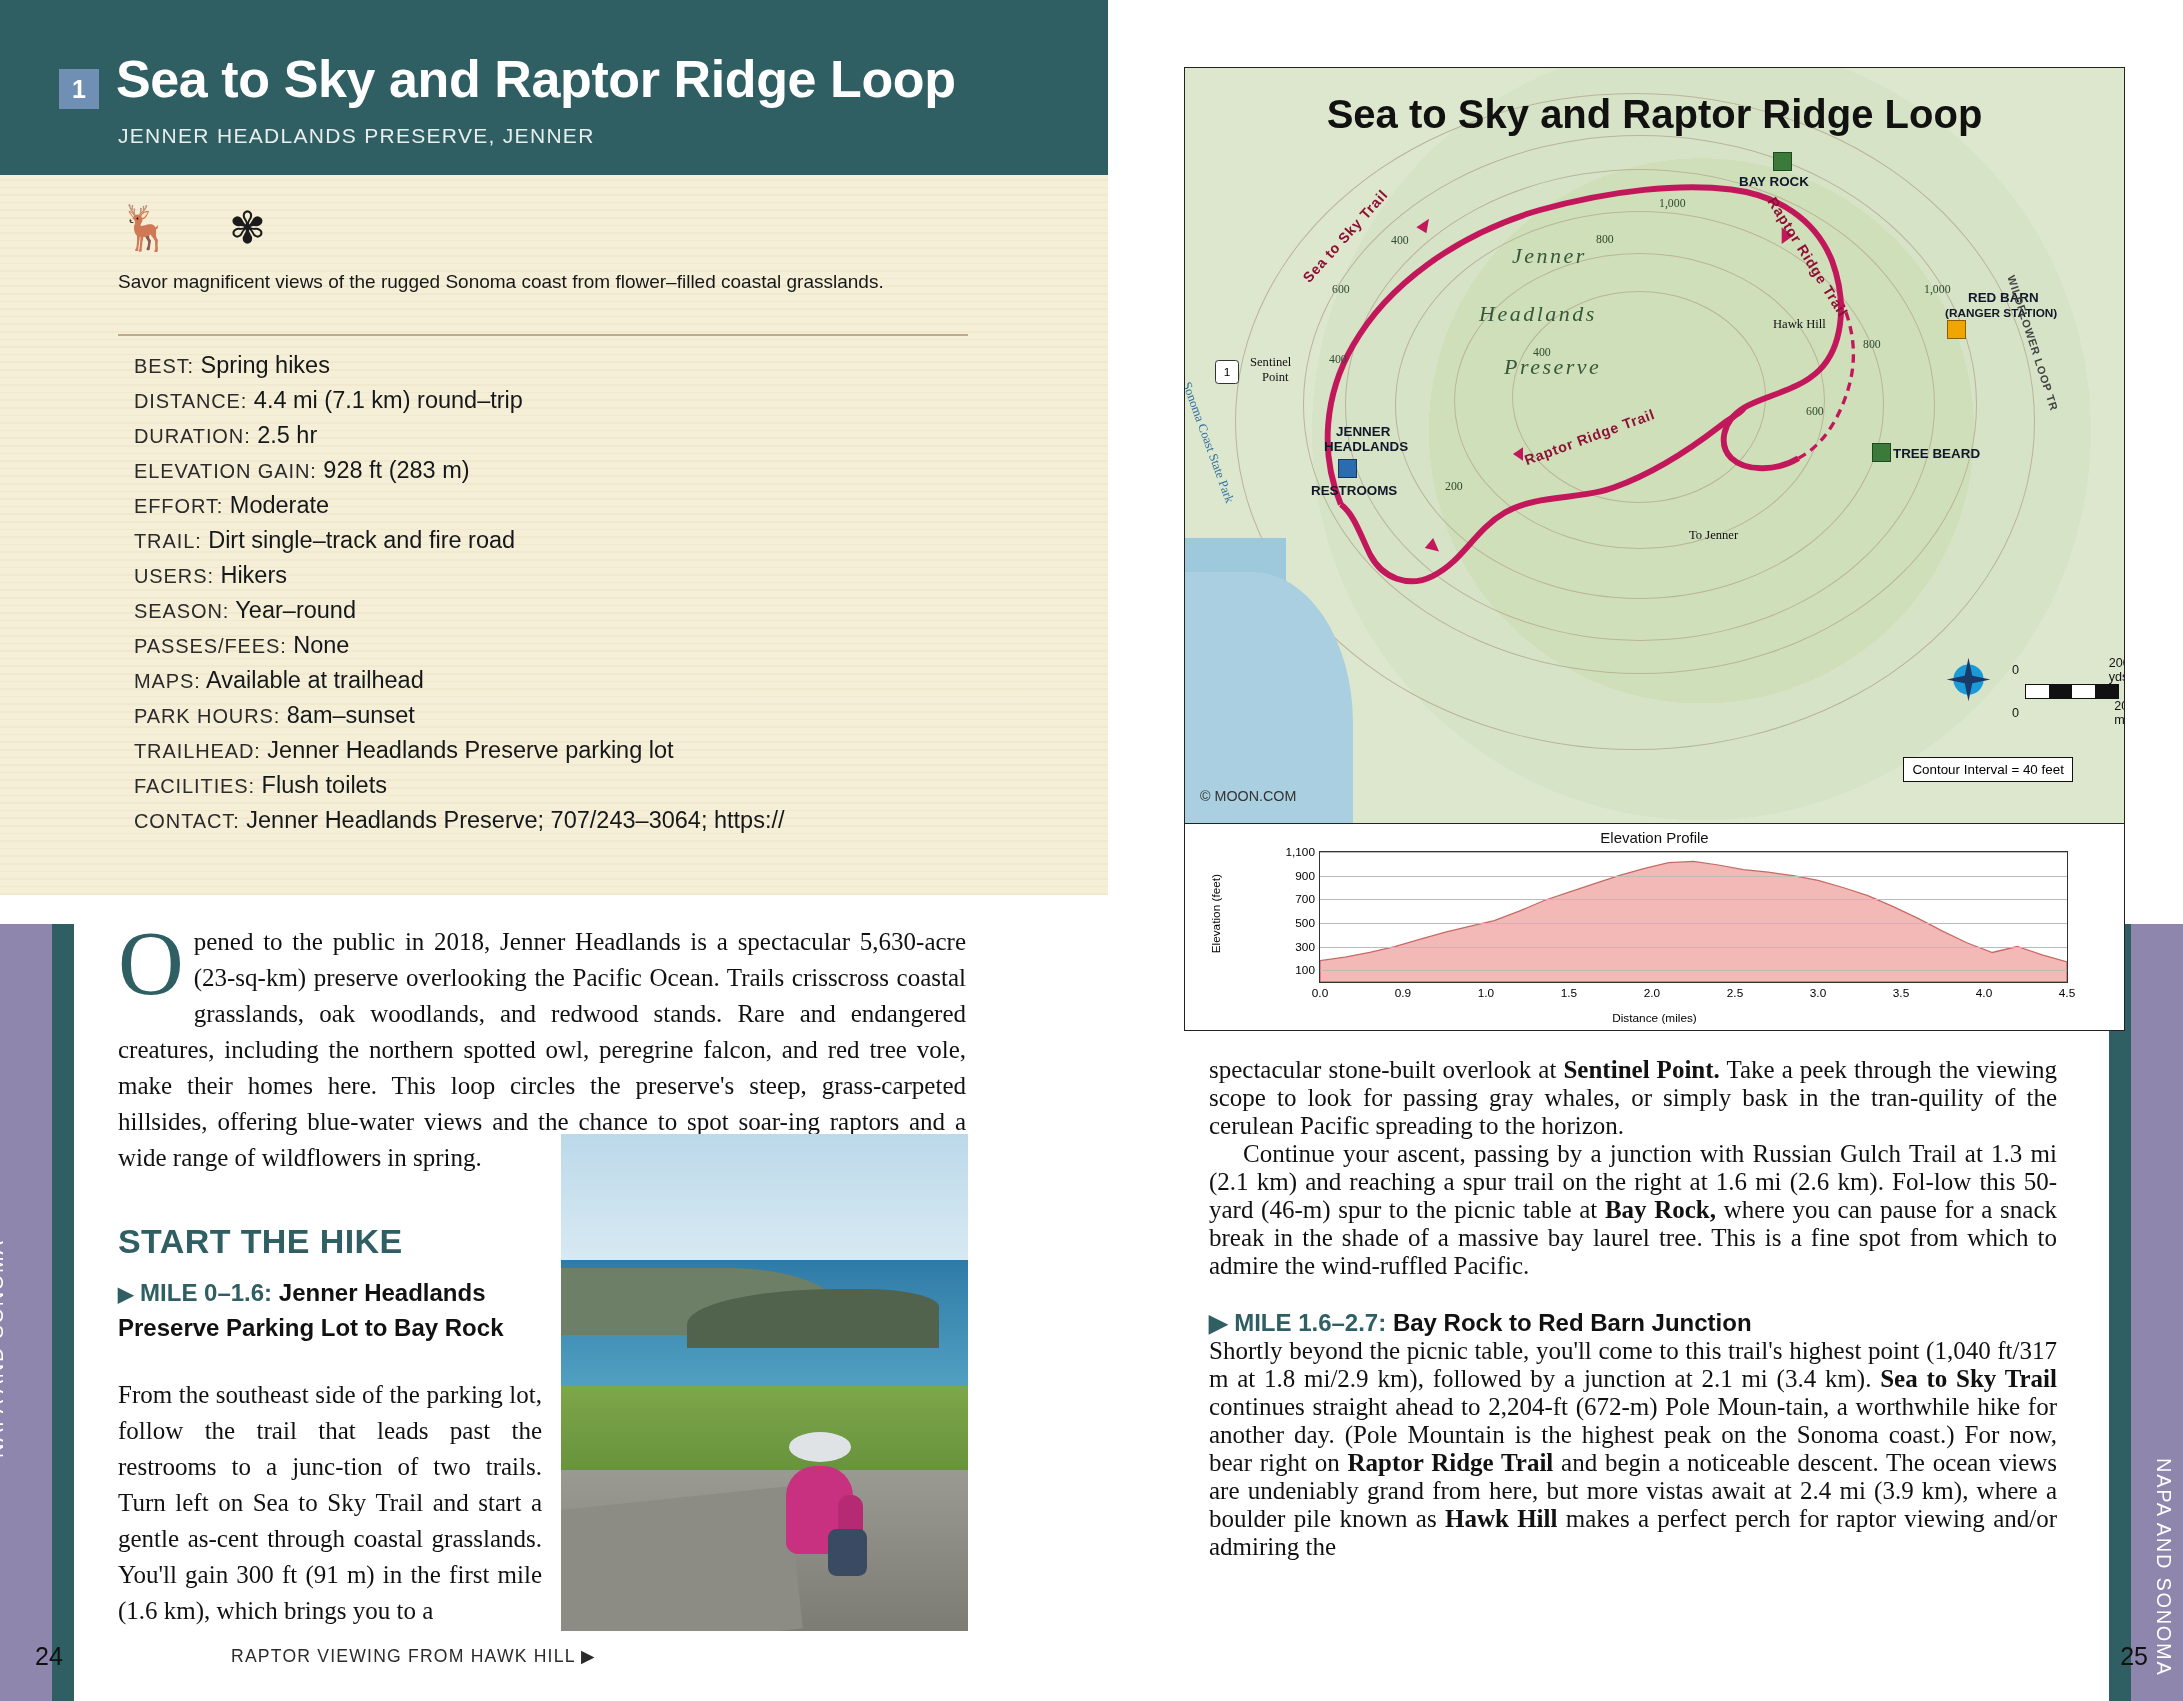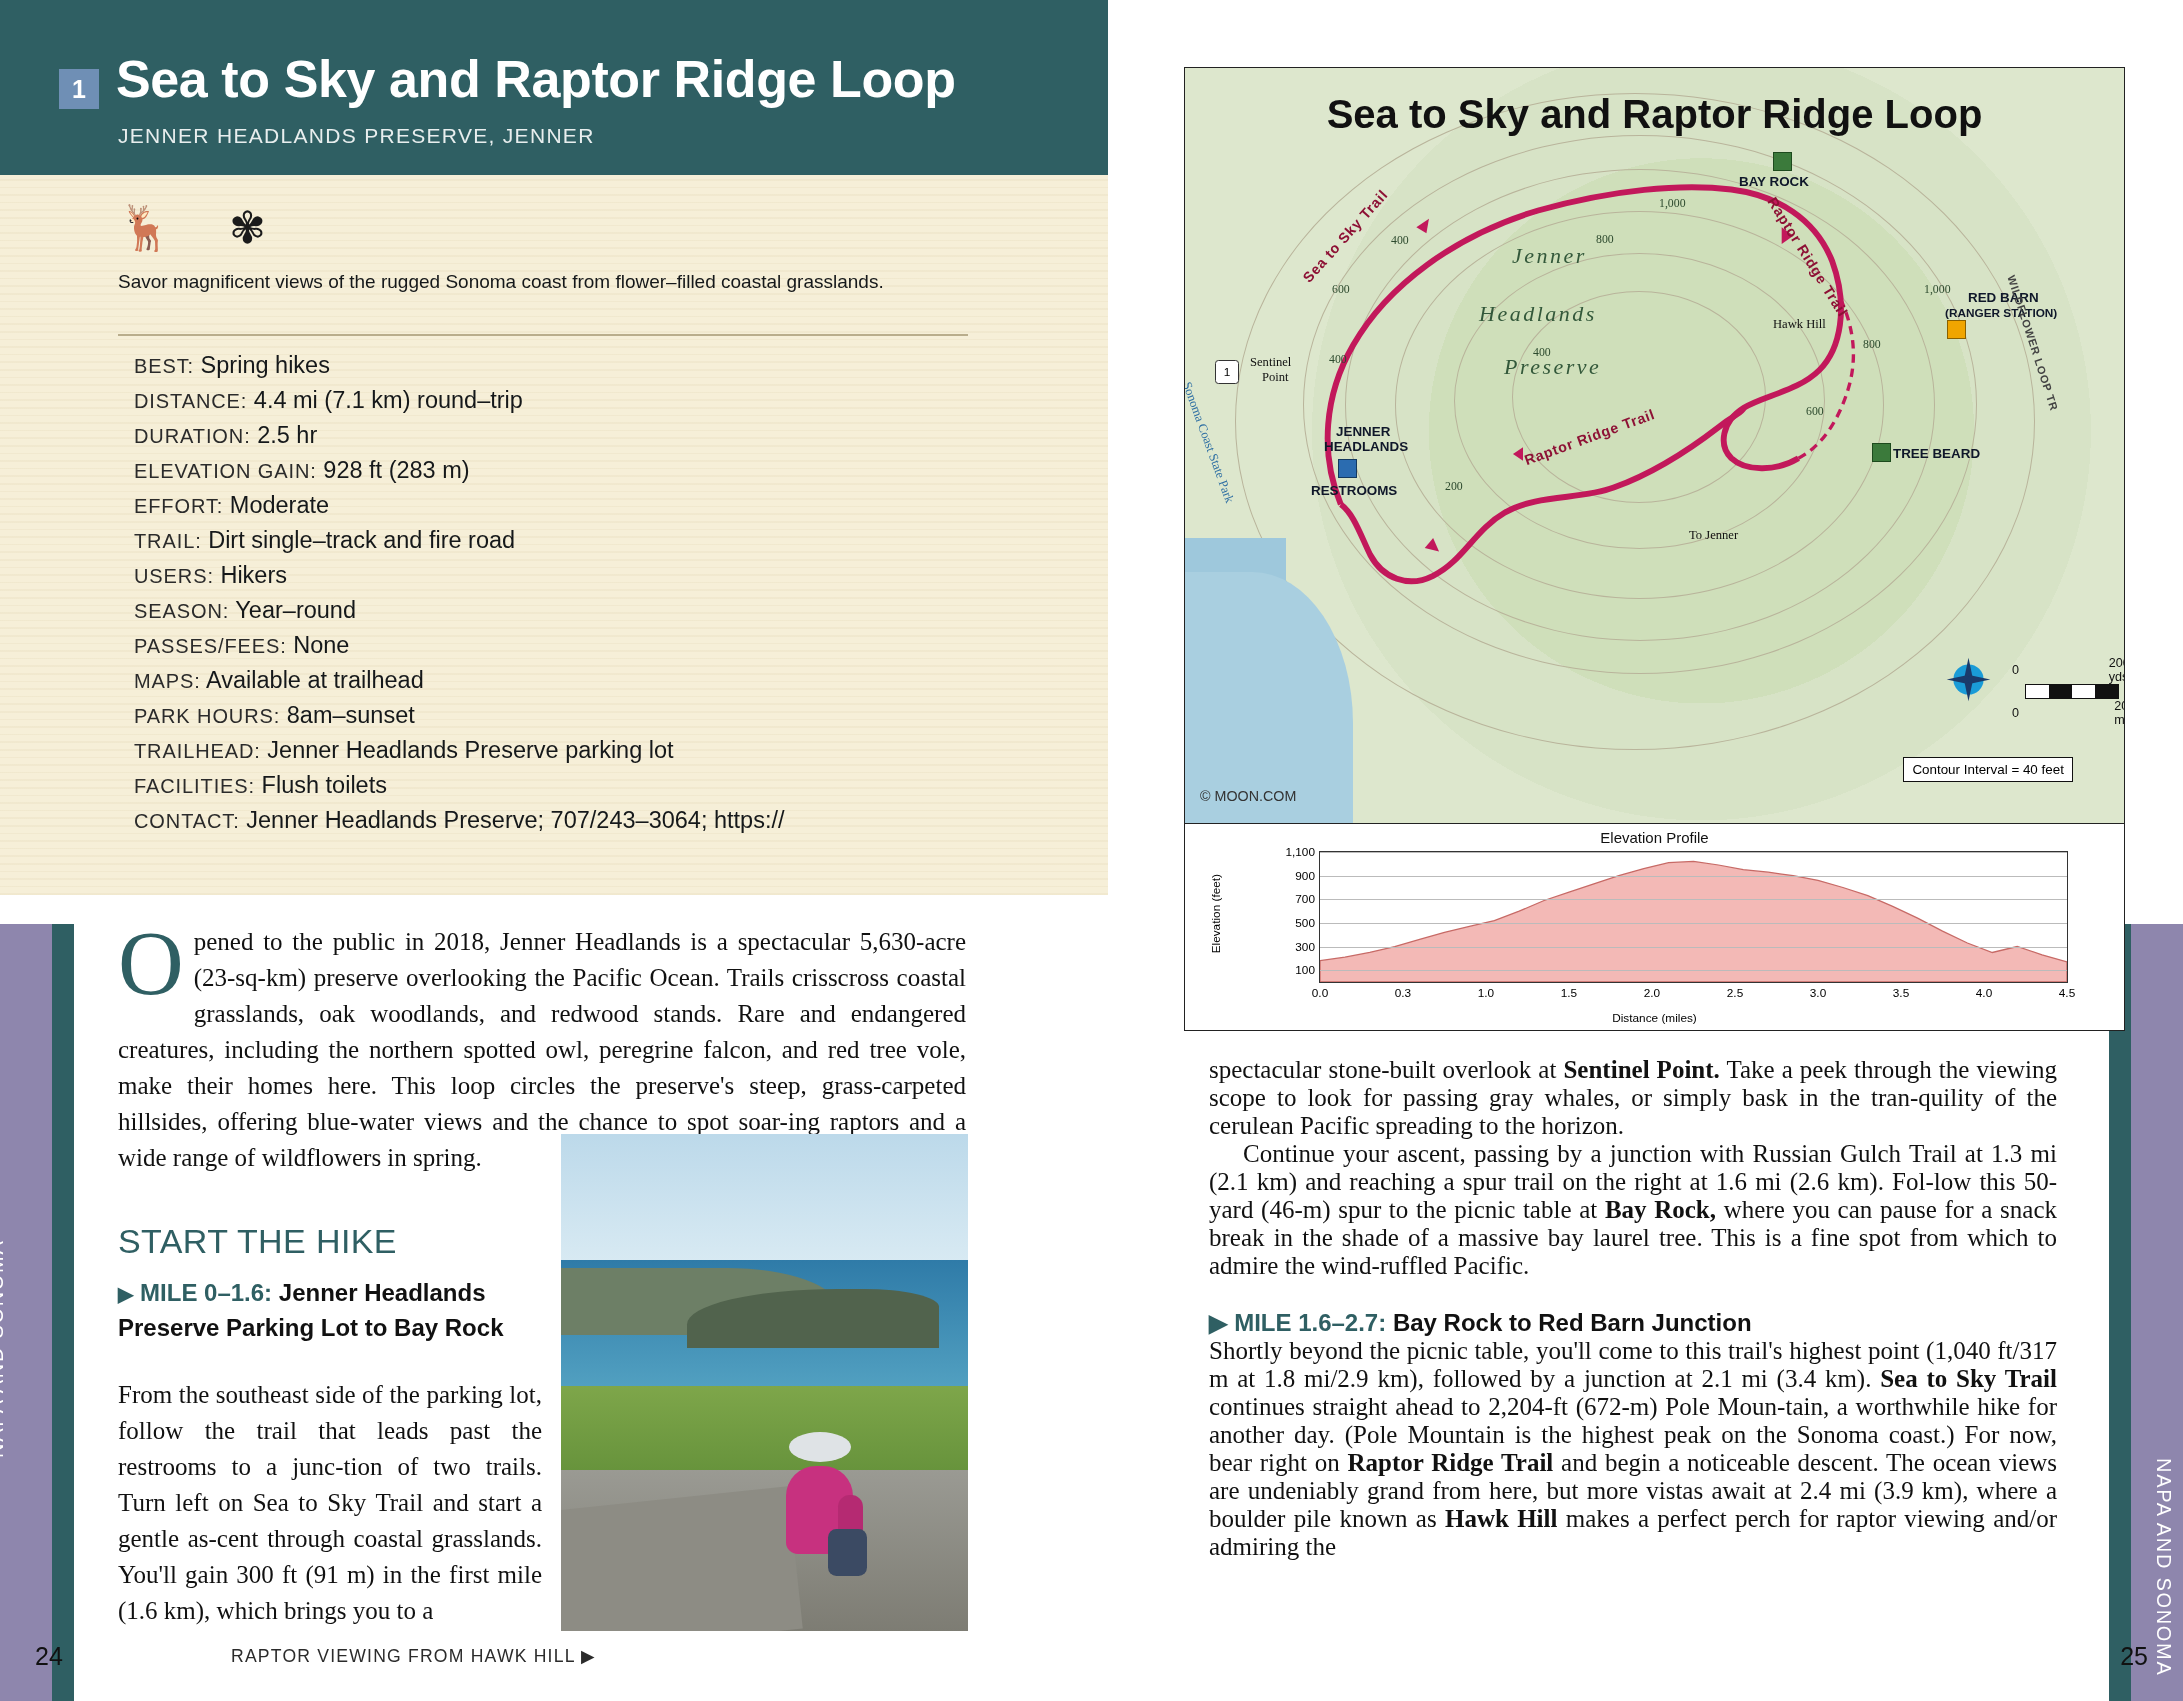--- a/index.html
+++ b/index.html
@@ -26,21 +26,21 @@
   .specs .cont{display:block;padding-left:44px;}
 
   .side-bar-l{position:absolute;left:0;top:924px;width:52px;height:778px;background:#8e86ad;}
   .side-bar-l2{position:absolute;left:52px;top:924px;width:22px;height:778px;background:#2f5f63;}
   .vlabel{position:absolute;transform-origin:0 0;writing-mode:vertical-rl;transform:rotate(180deg);color:#ffffff;letter-spacing:1.7px;}
   .vlabel.a{left:8.4px;bottom:25px;font-size:20px;}
   .vlabel.b{left:54px;bottom:25px;font-size:20px;}
 
   .body-text{position:absolute;left:118px;top:924px;width:848px;font-family:"Liberation Serif",serif;font-size:25px;line-height:36px;color:#111;text-align:justify;}
   .dropcap{float:left;font-family:"Liberation Serif",serif;font-size:91px;line-height:74px;padding:3.4px 10px 0 0;color:#2f5f63;}
-  .start-hike{position:absolute;left:118px;top:1222px;font-size:34px;font-weight:normal;color:#2f5f63;letter-spacing:0.4px;}
+  .start-hike{position:absolute;left:118px;top:1222px;font-size:34px;font-weight:bold;color:#2f5f63;letter-spacing:0.4px;}
   .mile-head{position:absolute;left:118px;top:1276px;width:420px;font-family:"Liberation Sans",sans-serif;font-size:24px;line-height:34px;color:#2f5f63;font-weight:bold;}
   .mile-head .tri{color:#2f5f63;font-size:20px;}
   .mile-head .blk{color:#111;}
   .col-text{position:absolute;left:118px;top:1377px;width:424px;font-family:"Liberation Serif",serif;font-size:25px;line-height:36px;color:#111;text-align:justify;}
   .photo{position:absolute;left:561px;top:1134px;width:407px;height:497px;overflow:hidden;background:#9fc3d8;}
   .sky{position:absolute;left:0;top:0;width:100%;height:160px;background:linear-gradient(#bcd9ea,#dfeef5);}
   .ocean{position:absolute;left:0;top:126px;width:100%;height:155px;background:linear-gradient(#2f7ba8,#59a8c6);}
   .headland{position:absolute;left:0;top:134px;width:277px;height:67px;background:#6d7f66;border-radius:0 40% 60% 0/0 60% 40% 0;}
   .headland2{position:absolute;left:126px;top:155px;width:252px;height:59px;background:#51634d;border-radius:60% 30% 0 0;}
   .grass{position:absolute;left:0;top:252px;width:100%;height:126px;background:linear-gradient(#7ea64a,#5c8a35);}
@@ -289,21 +289,21 @@
         <div class="ytick" style="top: 72.7273%;">300</div>
         <div class="gridline" style="top: 54.5455%;"></div>
         <div class="ytick" style="top: 54.5455%;">500</div>
         <div class="gridline" style="top: 36.3636%;"></div>
         <div class="ytick" style="top: 36.3636%;">700</div>
         <div class="gridline" style="top: 18.1818%;"></div>
         <div class="ytick" style="top: 18.1818%;">900</div>
         <div class="gridline" style="top: 0%;"></div>
         <div class="ytick" style="top: 0%;">1,100</div>
         <div class="xtick" style="left: 0%;">0.0</div>
-        <div class="xtick" style="left: 11.1111%;">0.3</div>
+        <div class="xtick" style="left: 11.1111%;">0.9</div>
         <div class="xtick" style="left: 22.2222%;">1.0</div>
         <div class="xtick" style="left: 33.3333%;">1.5</div>
         <div class="xtick" style="left: 44.4444%;">2.0</div>
         <div class="xtick" style="left: 55.5556%;">2.5</div>
         <div class="xtick" style="left: 66.6667%;">3.0</div>
         <div class="xtick" style="left: 77.7778%;">3.5</div>
         <div class="xtick" style="left: 88.8889%;">4.0</div>
         <div class="xtick" style="left: 100%;">4.5</div>
       </div>
   </div>

